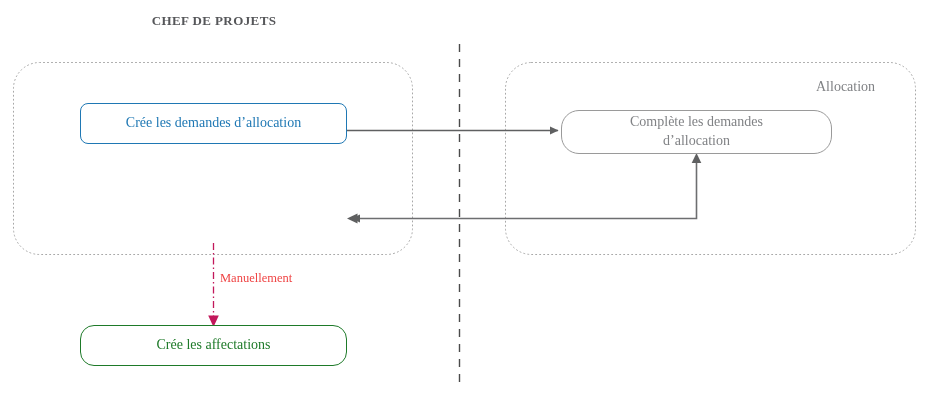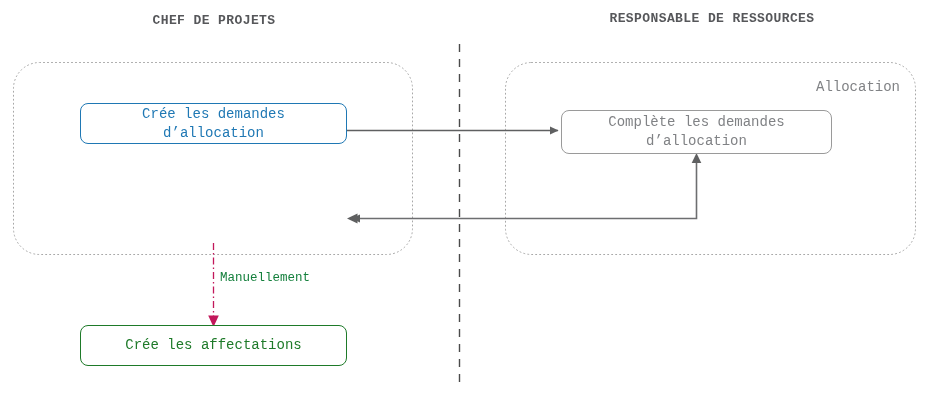--- a/index.html
+++ b/index.html
@@ -5,21 +5,21 @@
   html, body {
     margin: 0;
     padding: 0;
     background: #ffffff;
   }
   #canvas {
     position: relative;
     width: 934px;
     height: 388px;
     background: #ffffff;
-    font-family: Liberation Mono, monospace;
+    font-family: Liberation Serif, serif;
     overflow: hidden;
   }
   svg.layer {
     position: absolute;
     left: 0;
     top: 0;
     width: 934px;
     height: 410px;
     pointer-events: none;
   }
@@ -53,36 +53,36 @@
     line-height: 1.35;
     padding: 2px 8px;
   }
   .node.blue {
     border-color: #1f78b4;
     color: #1f78b4;
   }
   .node.green {
     border-color: #1e7a29;
     color: #1e7a29;
+    border-radius: 14px;
   }
   .edge-label {
     position: absolute;
     font-size: 12.5px;
-    color: #15803d;
+    color: #ef4444;
     white-space: nowrap;
   }
 </style>
 </head>
 <body>
 
 <div id="canvas">
 
   <div class="lane-title" style="left:114px; top:13px; width:200px;">CHEF DE PROJETS</div>
 
-  <div class="lane-title" style="left:572px; top:11px; width:280px;">RESPONSABLE DE RESSOURCES</div>
 
 
   <div class="pool-label" style="left:816px; top:79px;">Allocation</div>
 
   <svg class="layer" viewBox="0 0 934 410">
     <defs>
       <marker id="arrow-gray" markerWidth="9" markerHeight="9" refX="8" refY="4.5" orient="auto" markerUnits="userSpaceOnUse">
         <path d="M0,0.6 L8.6,4.5 L0,8.4 z" fill="#5f6061"></path>
       </marker>
       <marker id="arrow-crimson" markerWidth="10" markerHeight="10" refX="8.6" refY="5" orient="auto" markerUnits="userSpaceOnUse">
@@ -110,20 +110,20 @@
 
   <div class="node blue" style="left:80px; top:103px; width:267px; height:41px;">
     <span>Crée les demandes  d’allocation</span>
   </div>
 
 
   <div class="node green" style="left:80px; top:325px; width:267px; height:41px;">
     <span>Crée les affectations</span>
   </div>
 
-  <div class="node" style="left:561px; top:110px; width:271px; height:44px; flex-direction:column; justify-content:center;">
+  <div class="node" style="left:561px; top:110px; width:271px; height:44px; flex-direction:column; justify-content:center;border-radius:18px;">
     <span>Complète  les demandes</span>
     <span>d’allocation</span>
   </div>
 
   <div class="edge-label" style="left:220px; top:271px;">Manuellement</div>
 
 </div>
 
 </body></html>

